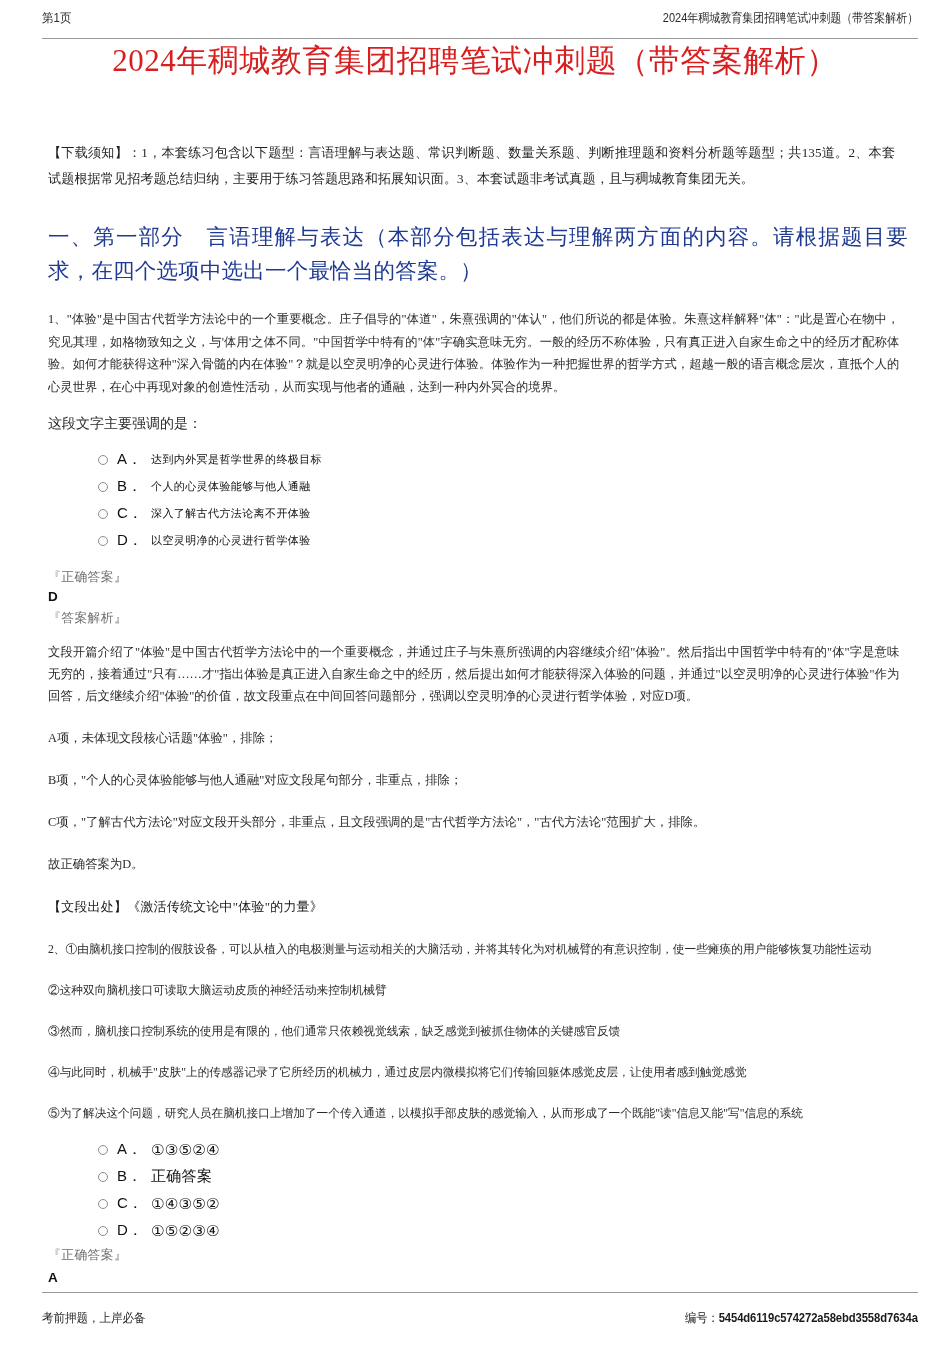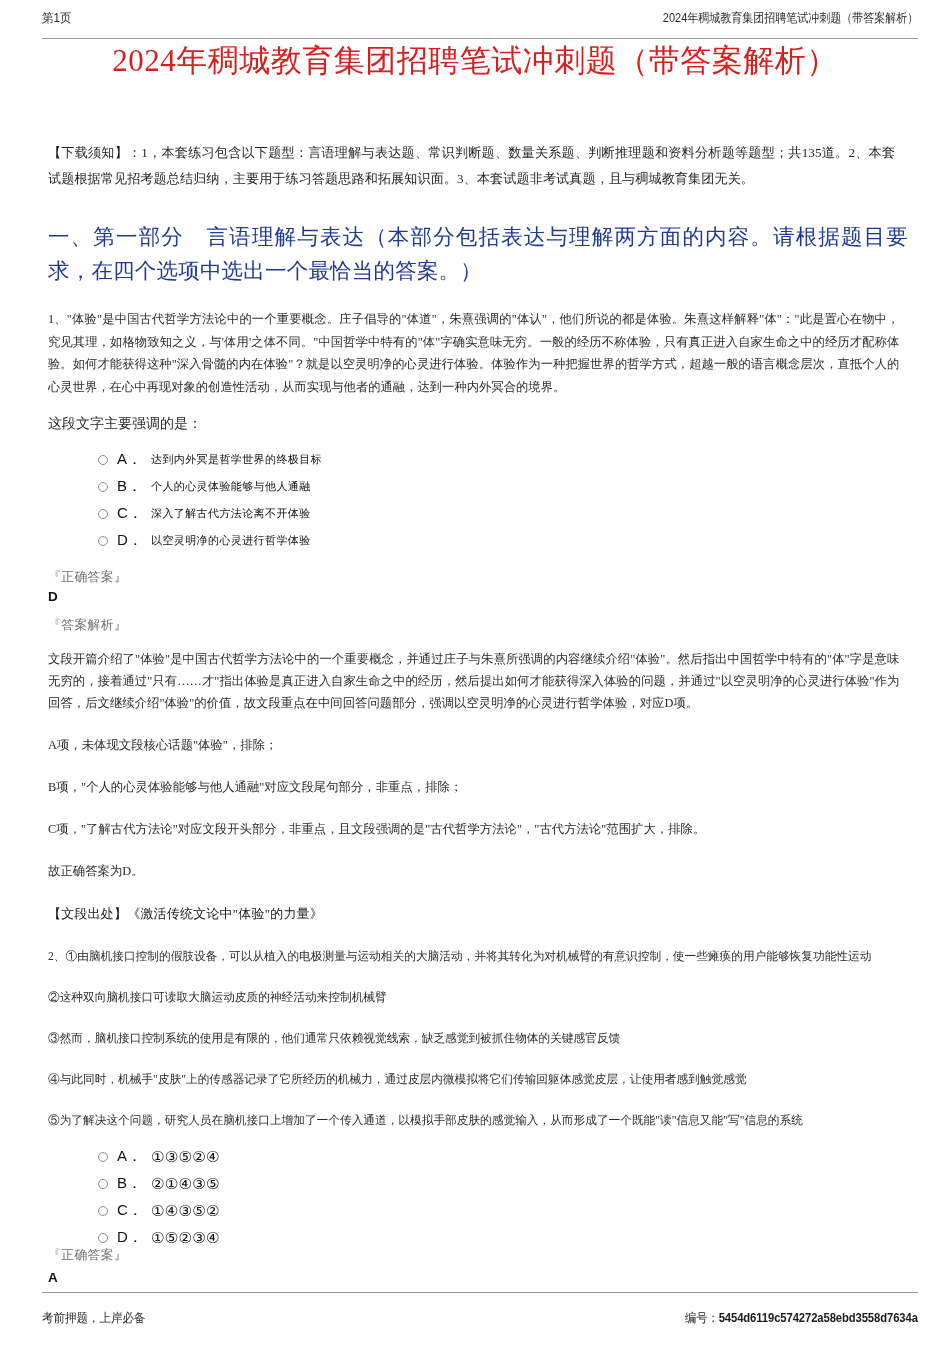--- a/index.html
+++ b/index.html
@@ -163,21 +163,21 @@
     letter-spacing: 0.4px;
   }
   .ans-value {
     font-size: 13.5px;
     line-height: 20px;
     color: #111;
     font-family: "Liberation Sans", "DejaVu Sans", sans-serif;
     font-weight: 600;
   }
   .ans-label.tight {
-    margin-top: 9px;
+    margin-top: 2px;
   }
 
   .explain {
     margin-top: 13px;
     font-size: 12.5px;
     line-height: 22px;
     color: #2a2a2a;
     text-align: justify;
     transform: scaleX(0.99);
     transform-origin: left top;
@@ -318,21 +318,21 @@
 
     <div class="options">
       <div class="option-row">
         <span class="radio"></span>
         <span class="opt-letter">A．</span>
         <span class="opt-text circled">①③⑤②④</span>
       </div>
       <div class="option-row">
         <span class="radio"></span>
         <span class="opt-letter">B．</span>
-        <span class="opt-text circled">②①④③⑤</span>
+        <span class="opt-text circled">正确答案</span>
       </div>
       <div class="option-row">
         <span class="radio"></span>
         <span class="opt-letter">C．</span>
         <span class="opt-text circled">①④③⑤②</span>
       </div>
       <div class="option-row">
         <span class="radio"></span>
         <span class="opt-letter">D．</span>
         <span class="opt-text circled">①⑤②③④</span>

